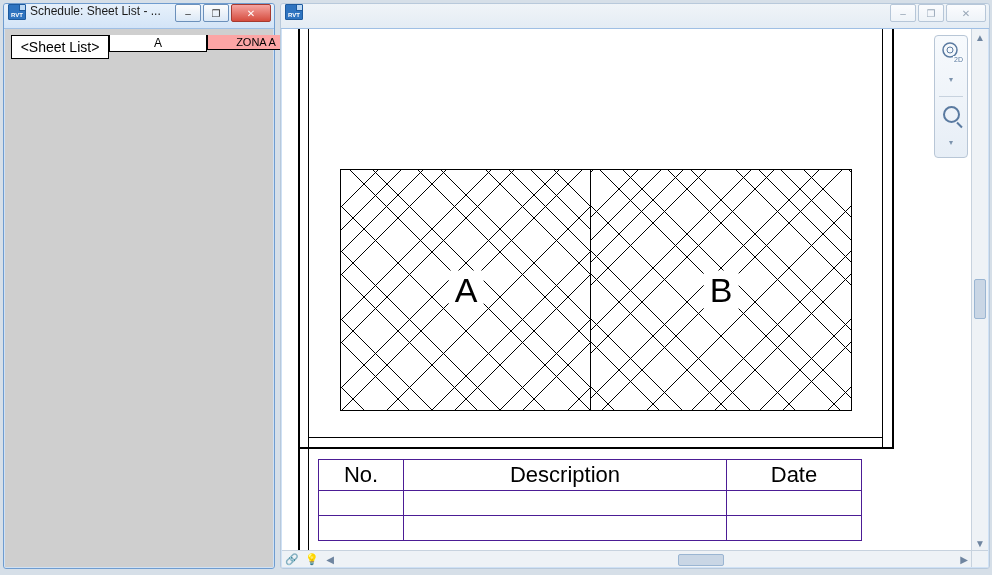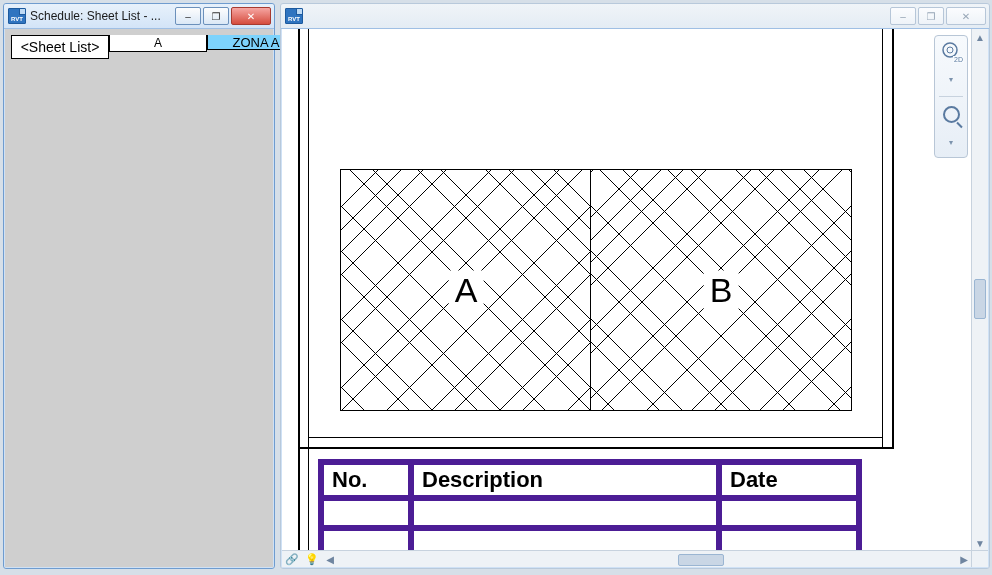--- a/index.html
+++ b/index.html
@@ -1,39 +1,39 @@
 <!DOCTYPE html>
 <html><head>
 <meta charset="utf-8">
 <style>
 html,body{margin:0;padding:0;width:992px;height:575px;background:#d6dfe8;font-family:Arial,Helvetica,sans-serif;overflow:hidden}
 .mdi-area{position:relative;width:992px;height:575px}
 
 
 .win{position:absolute;border:1px solid #6f9ccf;border-radius:3px;background:#fff;box-shadow:0 0 0 1px #cfe1f5 inset}
 .win.inactive{border-color:#b8c9db}
-.titlebar{height:24px;display:flex;align-items:center;background:linear-gradient(#e7f1fb,#d3e4f7);border-bottom:1px solid #9fbfe4;border-radius:3px 3px 0 0;font-size:12px;color:#1a1a1a;padding-left:4px;gap:4px}
+.titlebar{height:24px;display:flex;background:linear-gradient(#e7f1fb,#d3e4f7);border-bottom:1px solid #9fbfe4;border-radius:3px 3px 0 0;font-size:12px;color:#1a1a1a;padding-left:4px;gap:4px}
 .win.inactive .titlebar{background:linear-gradient(#f0f4f8,#e4ecf4);color:#8a98a7}
 .titlebar .spacer{flex:1}
 .titlebar .btns{display:flex;gap:2px;margin-right:3px}
 .titlebar .btn{width:24px;height:16px;border:1px solid #6b90bb;border-radius:2px;background:linear-gradient(#fdfdfd,#dbe8f6);display:flex;align-items:center;justify-content:center;font-size:10px;color:#333;cursor:pointer}
 .titlebar .btn.close{background:linear-gradient(#f6a6a2,#d54c3e);border-color:#a63a30;color:#fff;width:38px}
 .win.inactive .titlebar .btn{border-color:#b6c6d8;color:#97a6b6;background:linear-gradient(#fbfcfe,#eef3f8)}
 .win.inactive .titlebar .btn.close{background:linear-gradient(#fbfcfe,#eef3f8);color:#97a6b6;border-color:#b6c6d8}
 .rvt-icon{width:16px;height:14px;background:#2f74c0;border:1px solid #1d5a9e;position:relative;border-radius:1px;display:flex;align-items:flex-end;justify-content:center}
 .rvt-icon::before{content:"";position:absolute;top:0;right:0;width:5px;height:5px;background:#bedaf5;border-left:1px solid #1d5a9e;border-bottom:1px solid #1d5a9e}
 .rvt-icon .t{font-size:6px;color:#fff;line-height:1;font-weight:bold;padding-bottom:1px;letter-spacing:0}
 
 
 #schedWin{left:3px;top:3px;width:270px;height:564px}
 #schedWin .client{position:absolute;top:25px;left:1px;right:1px;bottom:1px;background:#cfcfcf}
 .sched-box{position:absolute;left:6px;top:6px;display:flex;flex-direction:row}
 .sched-title{width:96px;height:22px;border:1px solid #000;background:#fff;display:flex;align-items:center;justify-content:center;font-size:14px}
 .sched-head{width:96px;height:16px;border:1px solid #000;border-top:none;background:#fff;display:flex;align-items:center;justify-content:center;font-size:12px}
-.sched-cell{width:96px;height:14px;border:1px solid #000;border-top:none;background:#7dd3fc;display:flex;align-items:center;justify-content:center;font-size:13px}
+.sched-cell{width:96px;height:14px;border:1px solid #000;border-top:none;background:#fca5a5;display:flex;align-items:center;justify-content:center;font-size:11px}
 .sched-input-row{margin-top:12px;width:96px;height:16px;border:1px solid #000;background:#fff;display:flex;align-items:center}
 .sched-input-row .cb{width:12px;height:12px;border:1px solid #888;margin-left:2px;background:#fff}
 
 
 #sheetWin{left:280px;top:3px;width:708px;height:564px}
 #sheetWin .client{position:absolute;top:25px;left:1px;right:1px;bottom:1px;background:#fff}
 .canvas-wrap{position:absolute;left:0;top:0;right:16px;bottom:16px;overflow:hidden;background:#fff}
 .hscroll{position:absolute;left:0;right:16px;bottom:0;height:16px;background:#eef2f6;border-top:1px solid #c7d2de;display:flex;align-items:center}
 .hscroll .track{flex:1;position:relative;height:14px}
 .hscroll .thumb{position:absolute;left:340px;top:2px;width:44px;height:10px;background:#c9d6e5;border:1px solid #9ab5d2;border-radius:2px}
@@ -53,21 +53,21 @@
 .hline1{left:26px;top:408px;height:1px;width:575px}
 .hline2{left:16px;top:418px;height:2px;width:596px}
 
 .region{position:absolute;border:1px solid #000}
 .hatch{background-color:#fff;background-image:repeating-linear-gradient(45deg,#000 0,#000 0.5px,transparent 0.5px,transparent 16px),repeating-linear-gradient(-45deg,#000 0,#000 0.5px,transparent 0.5px,transparent 16px)}
 #regA{left:58px;top:140px;width:250px;height:240px}
 #regB{left:308px;top:140px;width:260px;height:240px}
 .region .lbl{position:absolute;left:50%;top:50%;transform:translate(-50%,-50%);background:#fff;padding:0 6px;font-size:34px;font-family:Arial}
 
 .revtable{position:absolute;left:36px;top:430px;width:544px;border:1px solid #000;border-collapse:collapse}
-.revtable th,.revtable td{border:6px solid #4c1d95;font-weight:bold;font-size:22px;font-family:Arial;padding:2px 8px;text-align:left;height:26px}
+.revtable th,.revtable td{border:1px solid #4c1d95;font-weight:normal;font-size:22px;font-family:Arial;padding:2px 8px;text-align:center;height:26px}
 .revtable td{height:20px}
 .revtable .c-no{width:68px}
 .revtable .c-date{width:118px}
 
 
 .navbar{position:absolute;right:4px;top:6px;width:32px;border:1px solid #b8c6d6;border-radius:4px;background:linear-gradient(#f7fafd,#e7eef6);padding:4px 0;display:flex;flex-direction:column;align-items:center;gap:6px}
 .navbar .nb{width:24px;height:22px;border-radius:3px;display:flex;align-items:center;justify-content:center;font-size:10px;color:#5a7aa0;cursor:pointer;position:relative}
 .navbar .sep{width:24px;height:1px;background:#c7d2de}
 .navbar .chev{font-size:8px;color:#7c93ad}
 .magnifier{width:13px;height:13px;border:2px solid #5a7aa0;border-radius:50%;position:relative}

